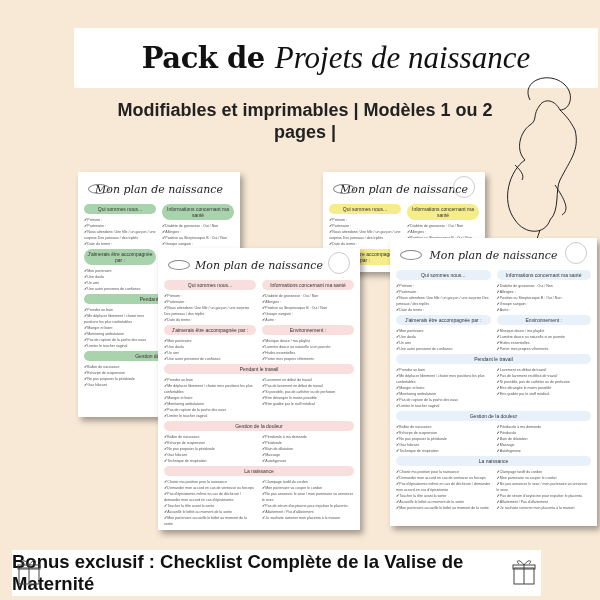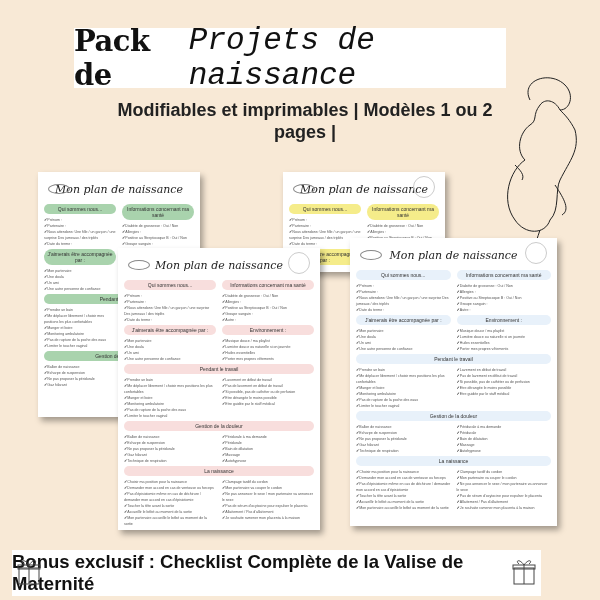--- a/index.html
+++ b/index.html
@@ -1,27 +1,27 @@
 <!DOCTYPE html>
 <html><head>
 <meta charset="utf-8">
 <style>
   * { box-sizing: border-box; margin: 0; padding: 0; }
   html, body { width: 600px; height: 600px; overflow: hidden; }
   body { background: #f8e9d6; font-family: "Liberation Sans", sans-serif; position: relative; color: #222; }
 
-  .title-box { position: absolute; left: 74px; top: 28px; width: 432px; height: 60px; background: #fff; display: flex; align-items: center; justify-content: center; gap: 10px; }
+  .title-box { position: absolute; left: 74px; top: 28px; width: 524px; height: 60px; background: #fff; display: flex; align-items: center; justify-content: center; gap: 10px; }
   .title-bold { font-family: "DejaVu Serif", serif; font-weight: bold; font-size: 29px; color: #111; letter-spacing: -0.5px; }
-  .title-script { font-family: Liberation Mono, monospace; font-style: italic; font-size: 31px; color: #111; }
+  .title-script { font-family: Liberation Serif, serif; font-style: italic; font-size: 31px; color: #111; }
 
   .subtitle { position: absolute; left: 95px; top: 99px; width: 420px; text-align: center; font-weight: bold; font-size: 18px; line-height: 22px; color: #222; }
 
   .woman { position: absolute; left: 470px; top: 70px; width: 130px; height: 200px; }
 
-  .card { position: absolute; background: #fff; box-shadow: 3px 4px 6px rgba(0,0,0,0.35); overflow: hidden; padding: 4px 6px; }
+  .card { position: absolute; background: #fff; box-shadow: 3px 4px 6px rgba(0,0,0,0.35); overflow: hidden; padding: 4px 6px; margin-left: 40px; }
   .card-head { height: 26px; position: relative; display: flex; align-items: center; justify-content: center; }
   .card-title { font-family: "DejaVu Serif", serif; font-style: italic; font-size: 11px; color: #222; }
   .flower { position: absolute; right: 4px; top: 0; width: 22px; height: 22px; border: 1px solid #ccc; border-radius: 50%; }
   .hat { position: absolute; left: 4px; top: 8px; width: 22px; height: 10px; border: 1px solid #888; border-radius: 50%; }
 
   .grid { display: grid; grid-template-columns: 1fr 1fr; column-gap: 6px; }
   .pill { border-radius: 8px; font-size: 5px; text-align: center; padding: 2px 0; margin: 2px 0 3px; color: #333; }
   .pill.full { grid-column: 1 / span 2; }
   .items { font-size: 3.6px; color: #555; line-height: 6px; }
   .items div::before { content: "\2713 "; font-weight: bold; color: #222; font-size: 4px; }

